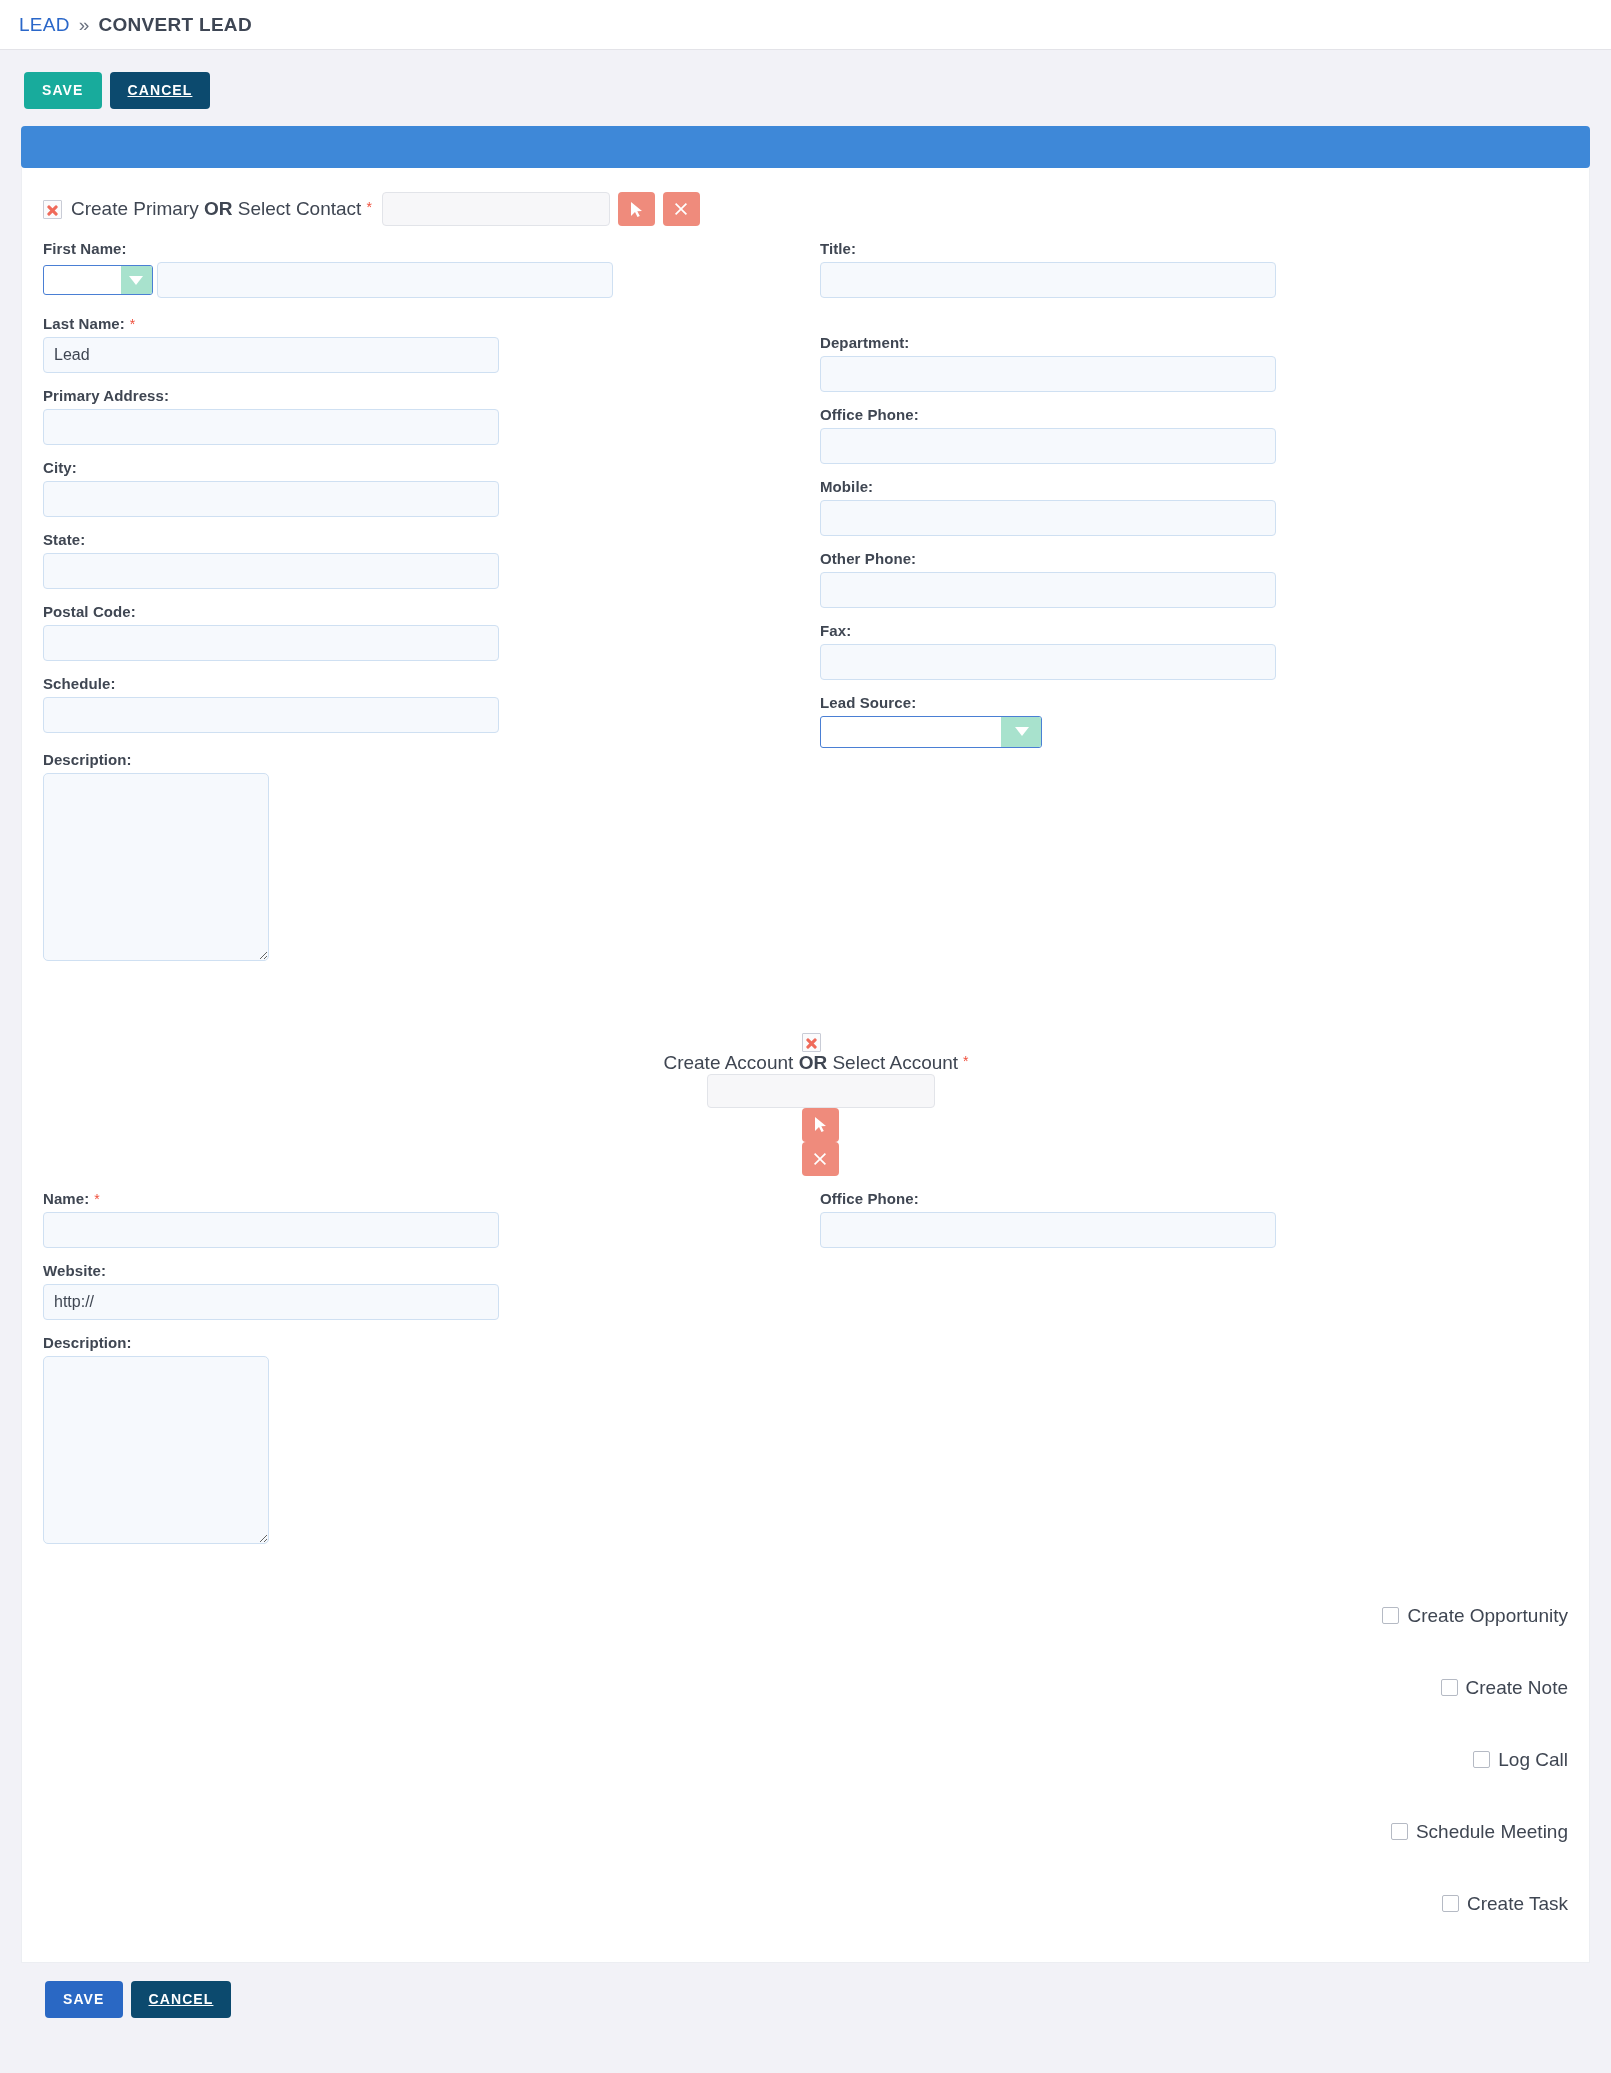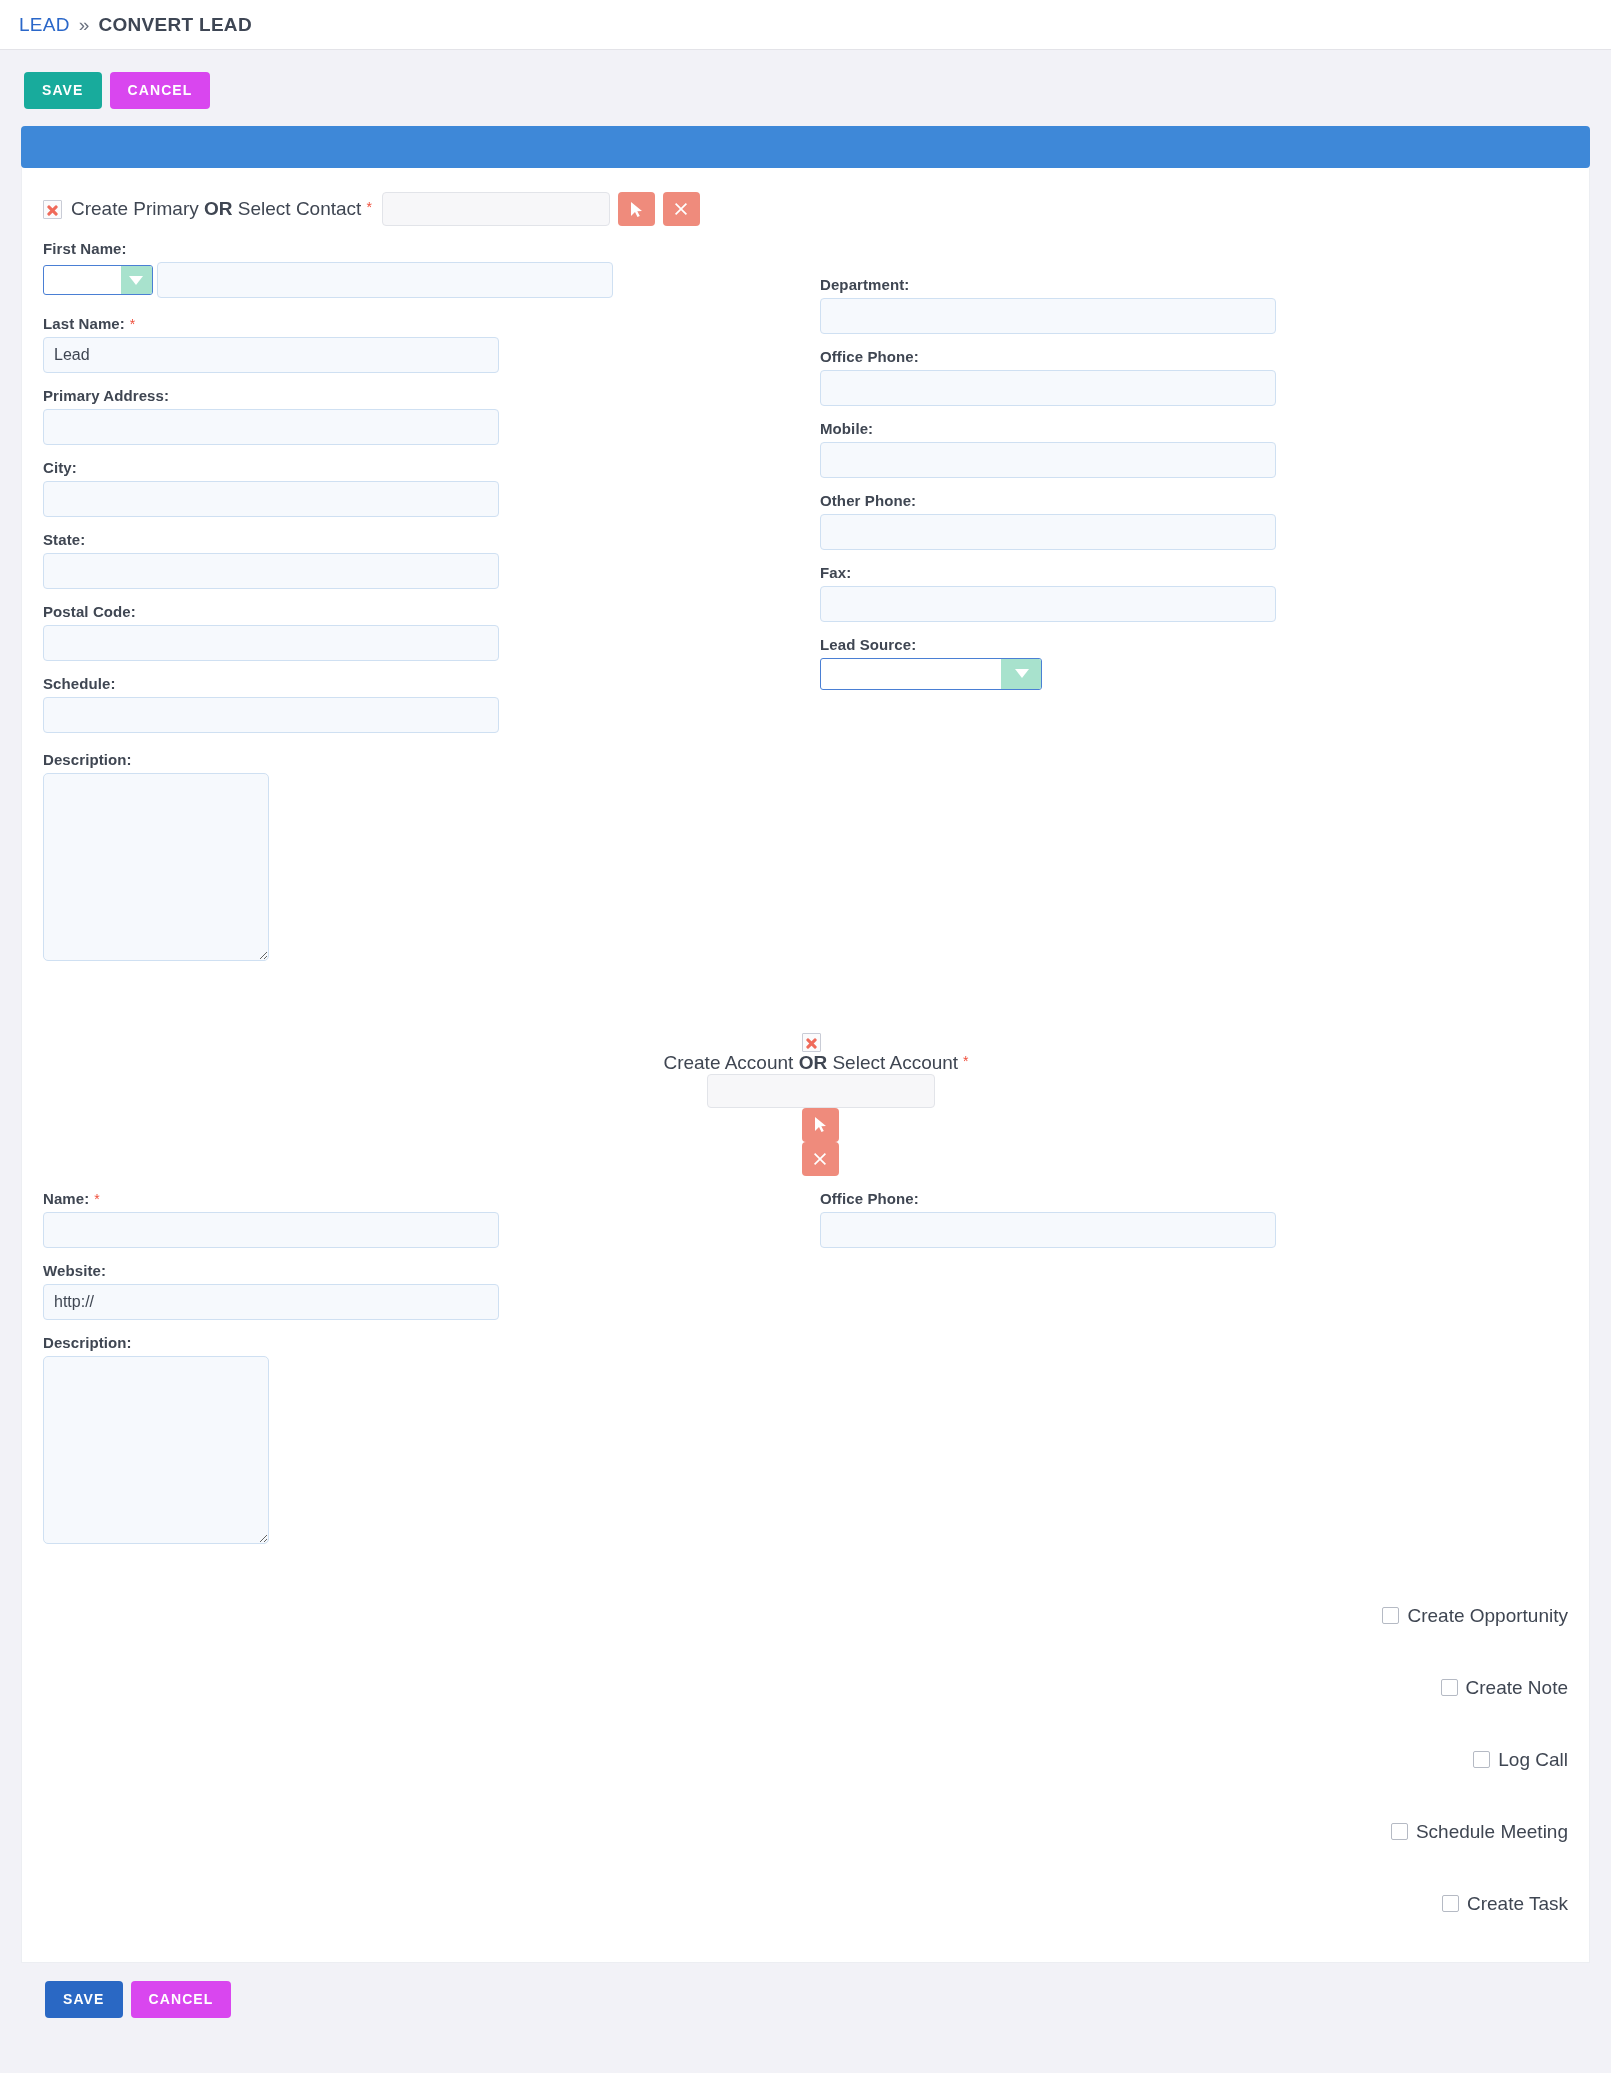--- a/index.html
+++ b/index.html
@@ -57,21 +57,21 @@
     font-weight: 600;
     letter-spacing: 1.1px;
     padding: 0 18px;
     height: 37px;
     line-height: 37px;
     cursor: pointer;
     font-family: "Liberation Sans", sans-serif;
     text-align: center;
   }
   .btn-save-top { background: #18ab9c; }
-  .btn-cancel   { background: #d946ef; }
+  .btn-cancel   { background: #0c4a6e; text-decoration: underline; }
   .btn-save-bottom { background: #2a68c4; }
 
   
   .banner {
     background: #3e88d8;
     height: 42px;
     border-radius: 4px;
     margin-top: 5px;
   }
 
@@ -466,20 +466,24 @@
 
         <div class="field" style="margin-top:18px;">
           <label class="field-label">Description:</label>
           <textarea class="ta" style=""></textarea>
         </div>
 
       </div>
 
       <div class="col-right">
 
+        <div class="field">
+          <label class="field-label">Title:</label>
+          <input class="inp inp-right" value="" style="">
+        </div>
 
         <div class="field" style="margin-top:36px;">
           <label class="field-label">Department:</label>
           <input class="inp inp-right" value="" style="">
         </div>
 
         <div class="field">
           <label class="field-label">Office Phone:</label>
           <input class="inp inp-right" value="" style="">
         </div>

